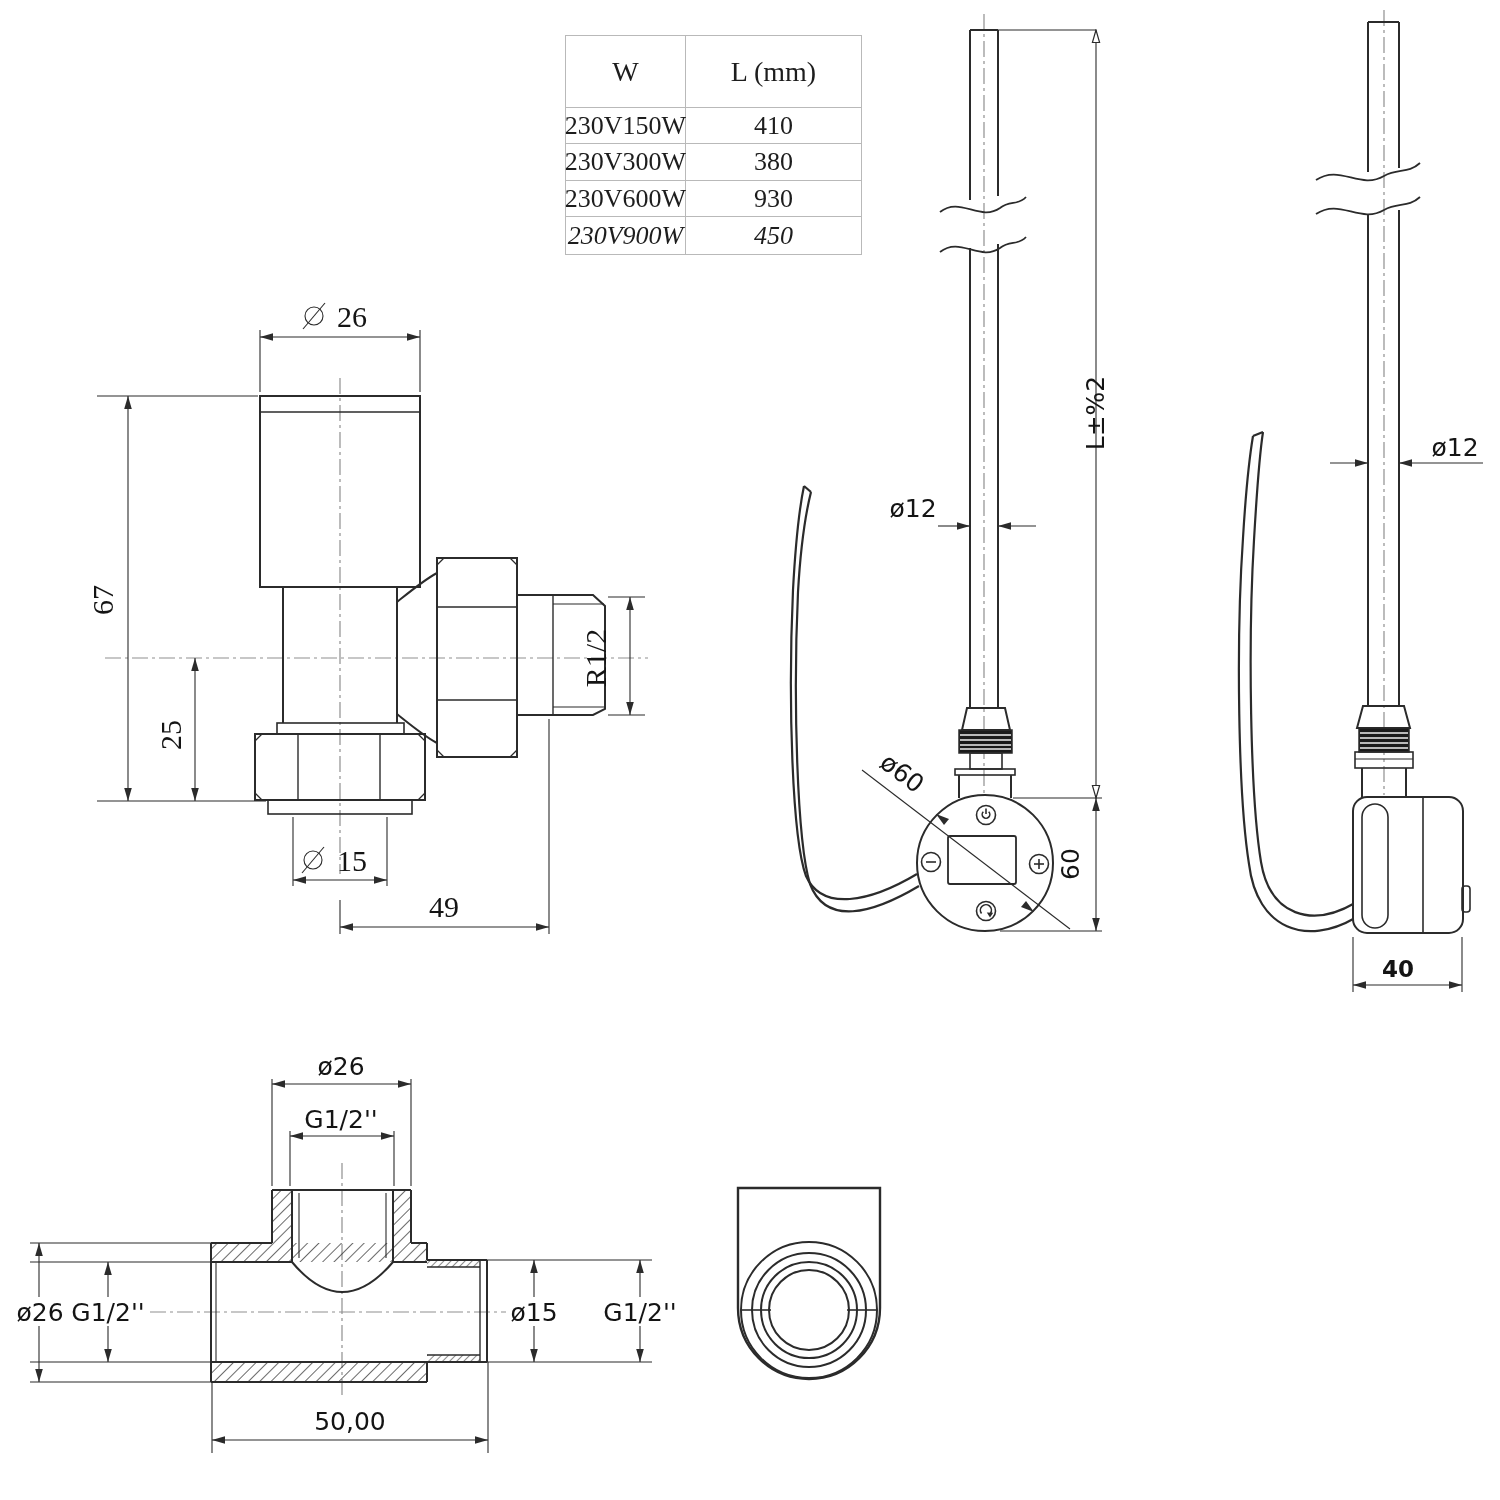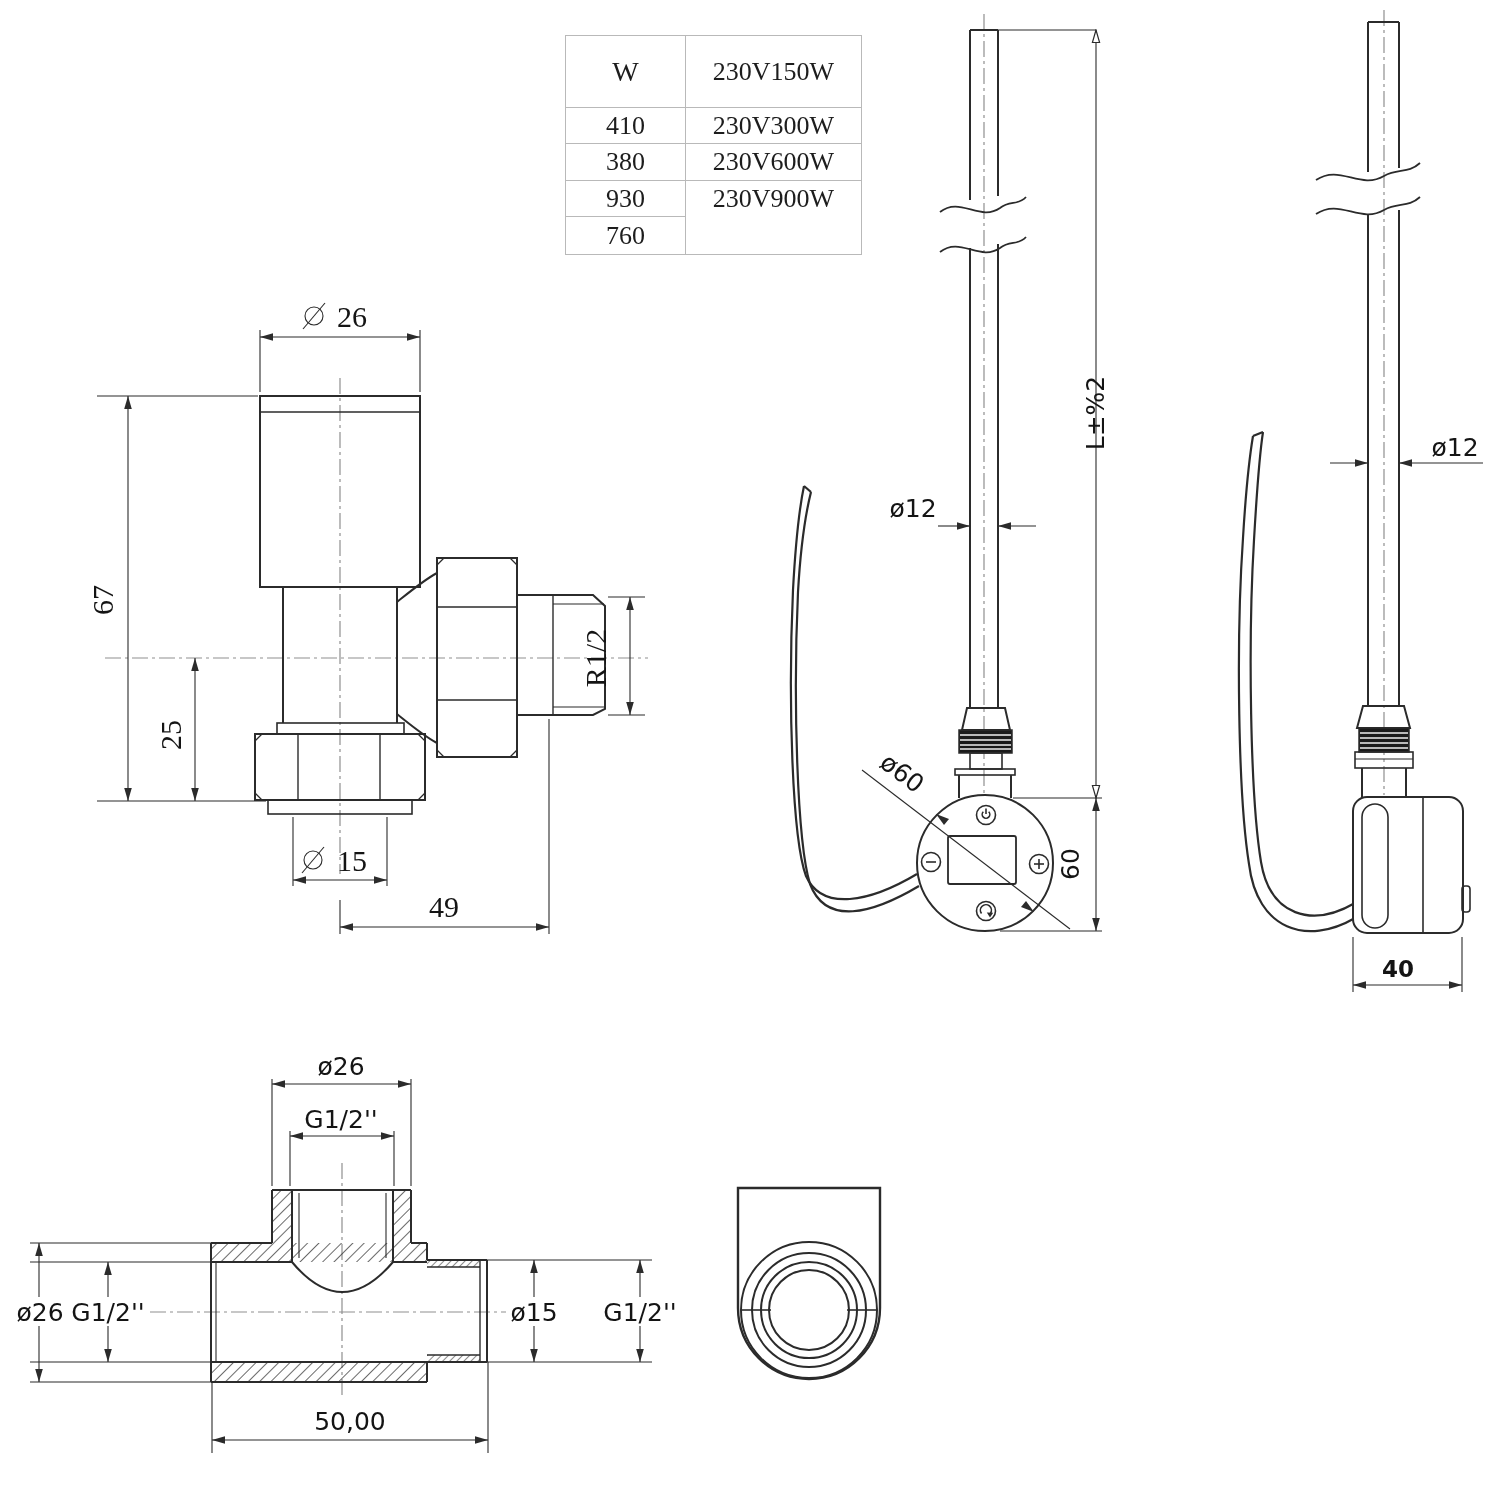--- a/index.html
+++ b/index.html
@@ -10,39 +10,40 @@
   .clabel{font-family:"DejaVu Sans","Liberation Sans",sans-serif;font-size:25px;fill:#141414;}
   .clabel.small{font-size:23px;}
   
   .spec-table{position:absolute;left:565px;top:35px;width:295px;
       display:grid;grid-template-columns:120px 175px;grid-template-rows:72px 36px 37px 36px 37px;
       border:1px solid #b9b9b9;background:#fff;}
   .spec-table>div{border-right:1px solid #b9b9b9;border-bottom:1px solid #b9b9b9;
       display:flex;align-items:center;justify-content:center;
       font-family:"Liberation Serif","DejaVu Serif",serif;color:#1d1d1d;}
   .spec-table>div:nth-child(2n){border-right:none;}
-  .spec-table>div:nth-last-child(-n+2){border-bottom:none;}
+  .spec-table>div:nth-last-child(-n+2){border-bottom:none;font-style:italic;}
   .spec-table .th{font-size:28px;}
   .spec-table .td{font-size:26px;}
 </style>
 </head>
 <body>
 
 <div id="stage">
 
   <div class="spec-table">
     <div class="th">W</div>
+    <div class="th">L (mm)</div>
     <div class="td">230V150W</div>
     <div class="td">410</div>
     <div class="td">230V300W</div>
     <div class="td">380</div>
     <div class="td">230V600W</div>
     <div class="td">930</div>
     <div class="td">230V900W</div>
-    <div class="td">760</div>
+    <div class="td">450</div>
   </div>
 
   <svg width="1500" height="1500" viewBox="0 0 1500 1500">
     <defs>
       <marker id="mA" markerUnits="userSpaceOnUse" markerWidth="14" markerHeight="10" refX="13" refY="5" orient="auto-start-reverse">
         <path d="M13,5 L0,1.2 L0,8.8 Z" fill="#2b2b2b"></path>
       </marker>
       <marker id="mO" markerUnits="userSpaceOnUse" markerWidth="14" markerHeight="10" refX="13" refY="5" orient="auto-start-reverse">
         <path d="M13,5 L0.5,1.4 L0.5,8.6 Z" fill="#ffffff" stroke="#2b2b2b" stroke-width="1.2"></path>
       </marker>

